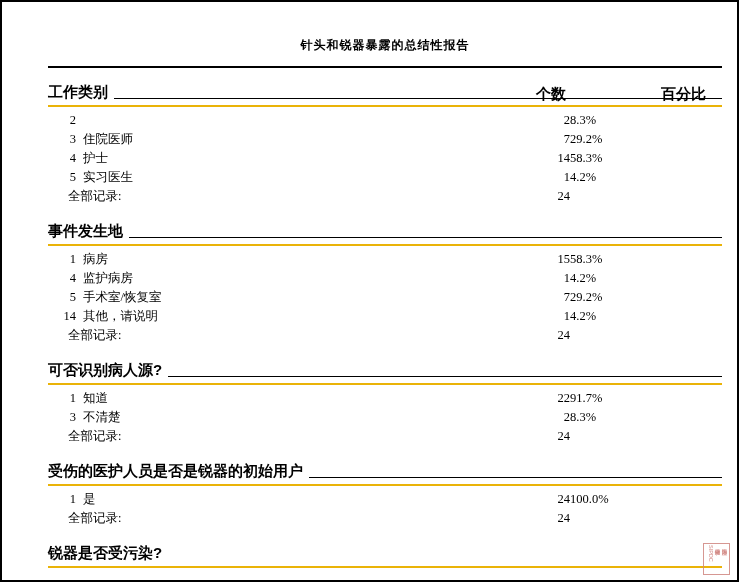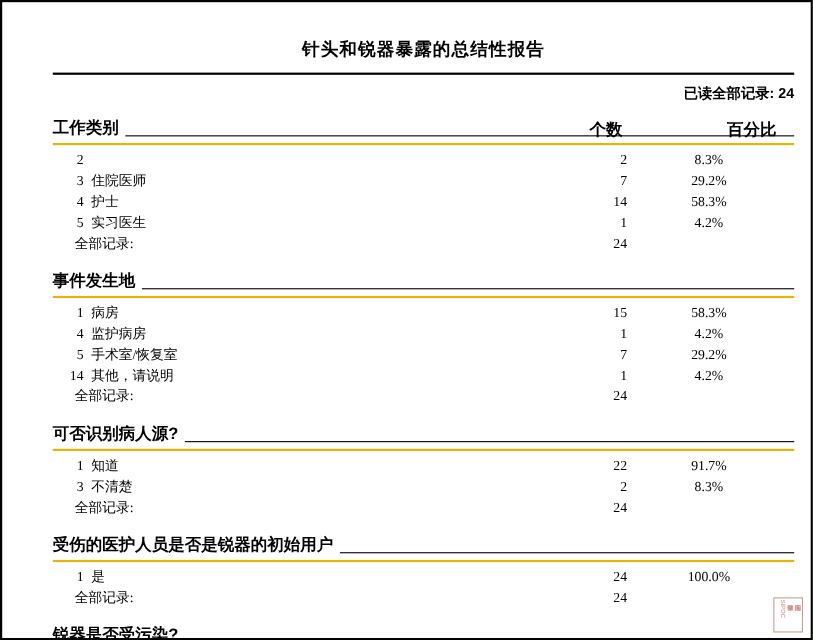--- a/index.html
+++ b/index.html
@@ -13,21 +13,21 @@
     font-family:"Liberation Serif","DejaVu Serif",serif;
     color:#000;
   }
   .content{margin-left:46px;width:674px;}
 
   .report-title{
     margin-top:30px;
     text-align:center;
     font-family:"Liberation Sans","DejaVu Sans",sans-serif;
     font-weight:bold;
-    font-size:16px;
+    font-size:12px;
     line-height:27px;
     letter-spacing:1px;
   }
   .title-rule{border-bottom:2px solid #000;margin-top:7px;height:0;}
 
   .records-read{
     margin-top:9px;
     text-align:right;
     font-family:"Liberation Sans","DejaVu Sans",sans-serif;
     font-weight:bold;
@@ -74,21 +74,21 @@
   .rows{margin-top:4px;}
   .row{
     display:grid;
     grid-template-columns:1fr 90px 152px;
     font-size:12.5px;
     line-height:19px;
   }
   .cell-label{display:flex;}
   .code{width:28px;text-align:right;margin-right:7px;}
   .cell-count{text-align:right;}
-  .cell-pct{text-align:center;padding-right:3px;}
+  .cell-pct{text-align:left;padding-right:3px;}
   .total-label{padding-left:20px;}
 
   .stamp{
     position:absolute;
     right:7px;
     bottom:5px;
     width:27px;
     height:32px;
     box-sizing:border-box;
     border:1px solid #d08680;
@@ -105,24 +105,20 @@
 </style>
 </head>
 <body>
 
 <div class="page">
   <div class="content">
 
     <div class="report-title">针头和锐器暴露的总结性报告</div>
     <div class="title-rule"></div>
 
-    <div class="records-read">
-      <span>已读全部记录:</span>
-      <span>24</span>
-    </div>
 
     <section>
       <div class="sec-head first">
         <span class="sec-title">工作类别</span>
         <span class="sec-rule"></span>
         <span class="col-head pct">百分比</span>
         <span class="col-head count">个数</span>
       </div>
       <div class="rows">
         <div class="row">

